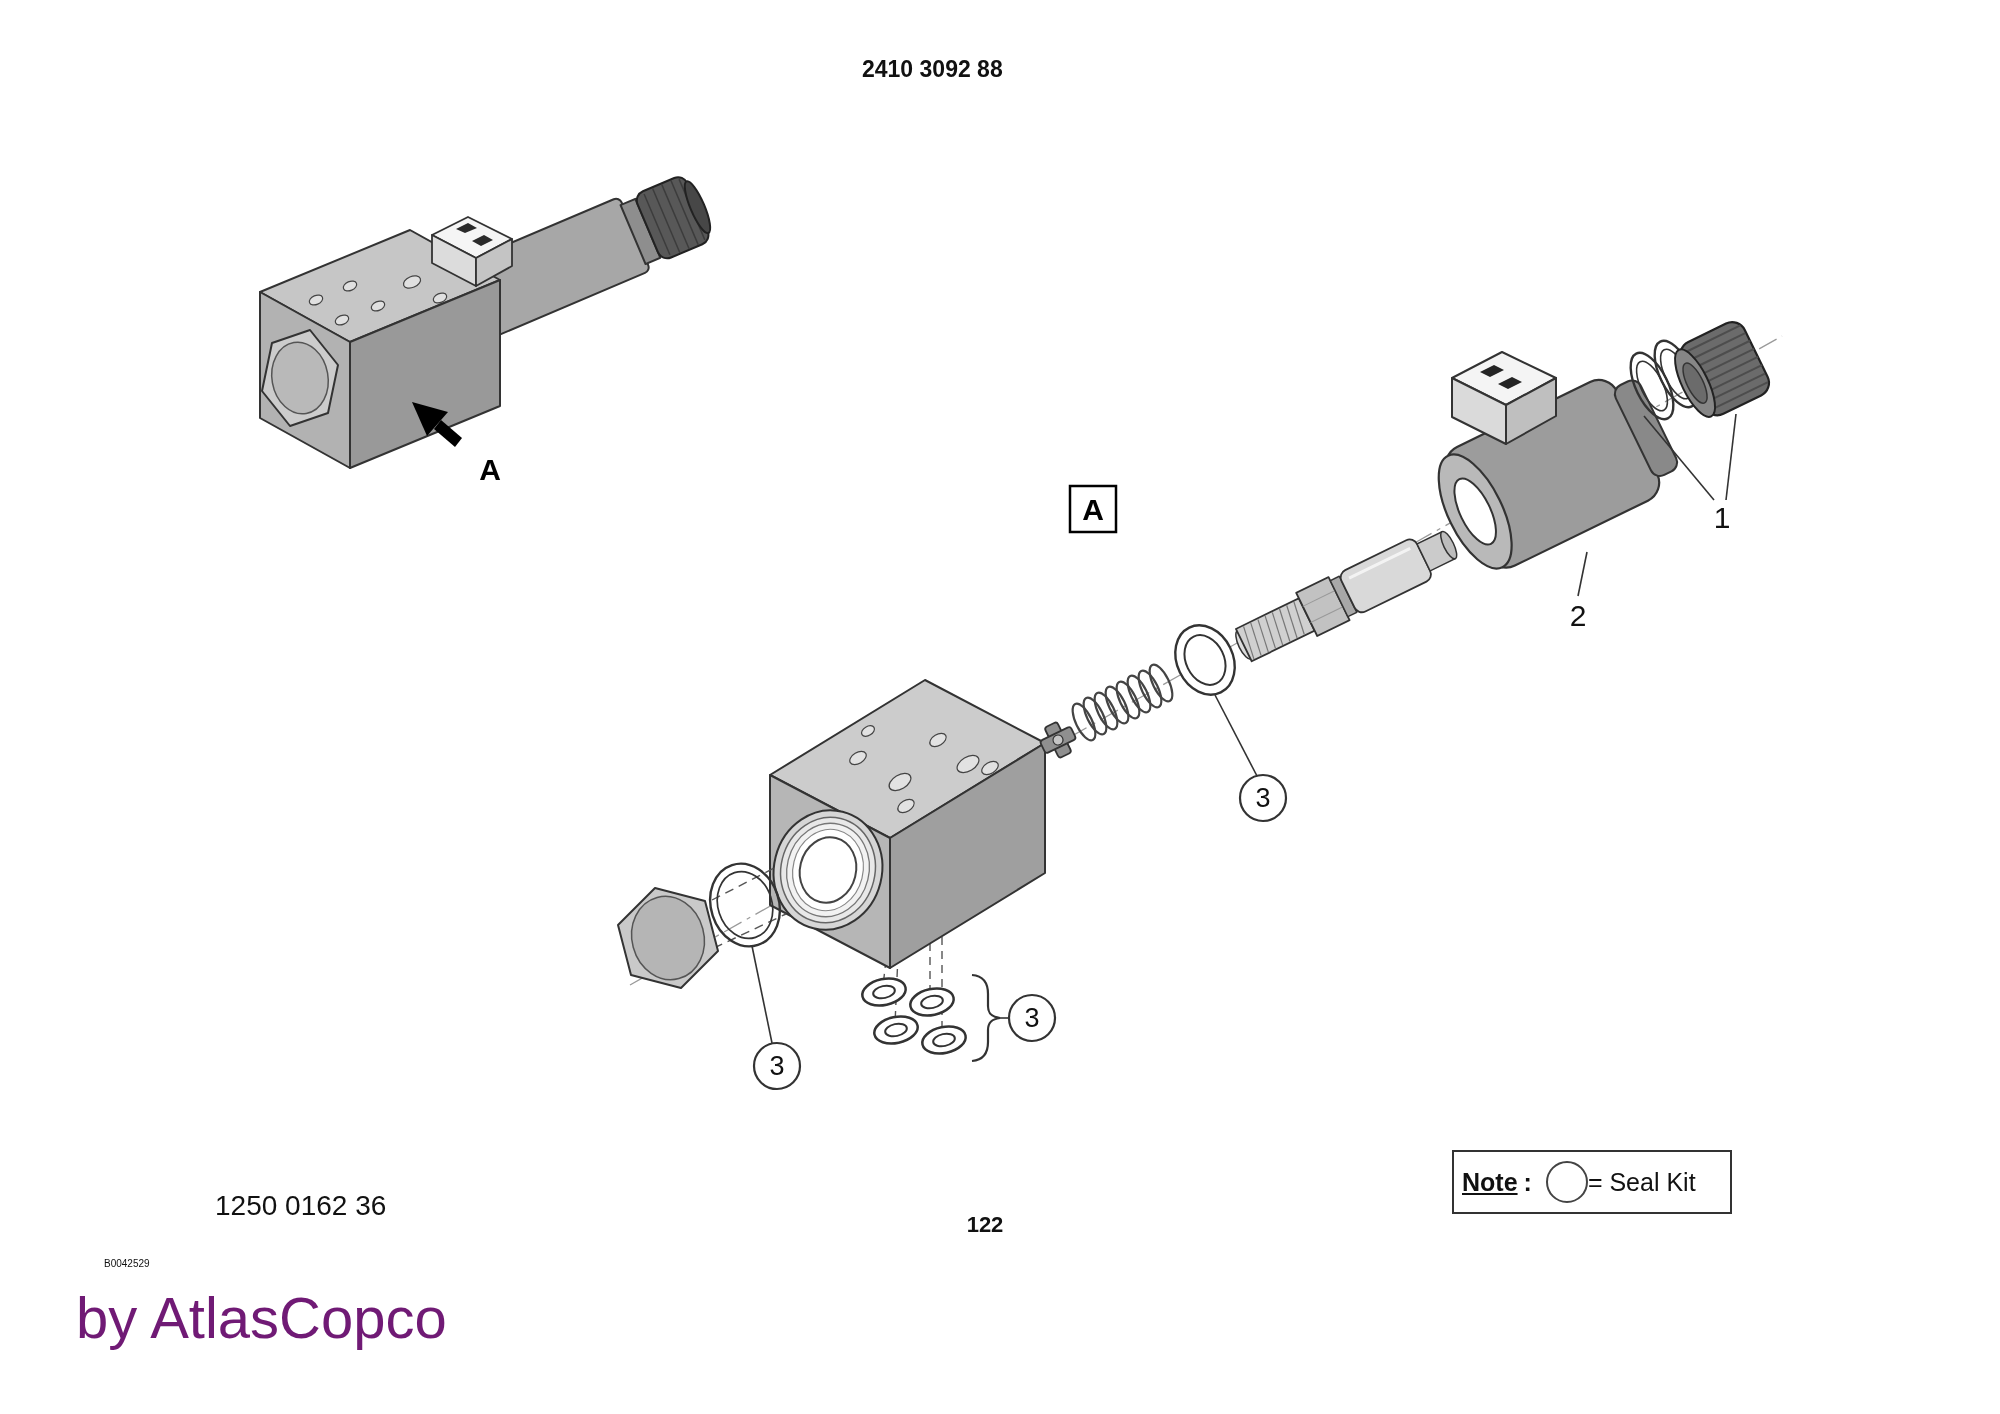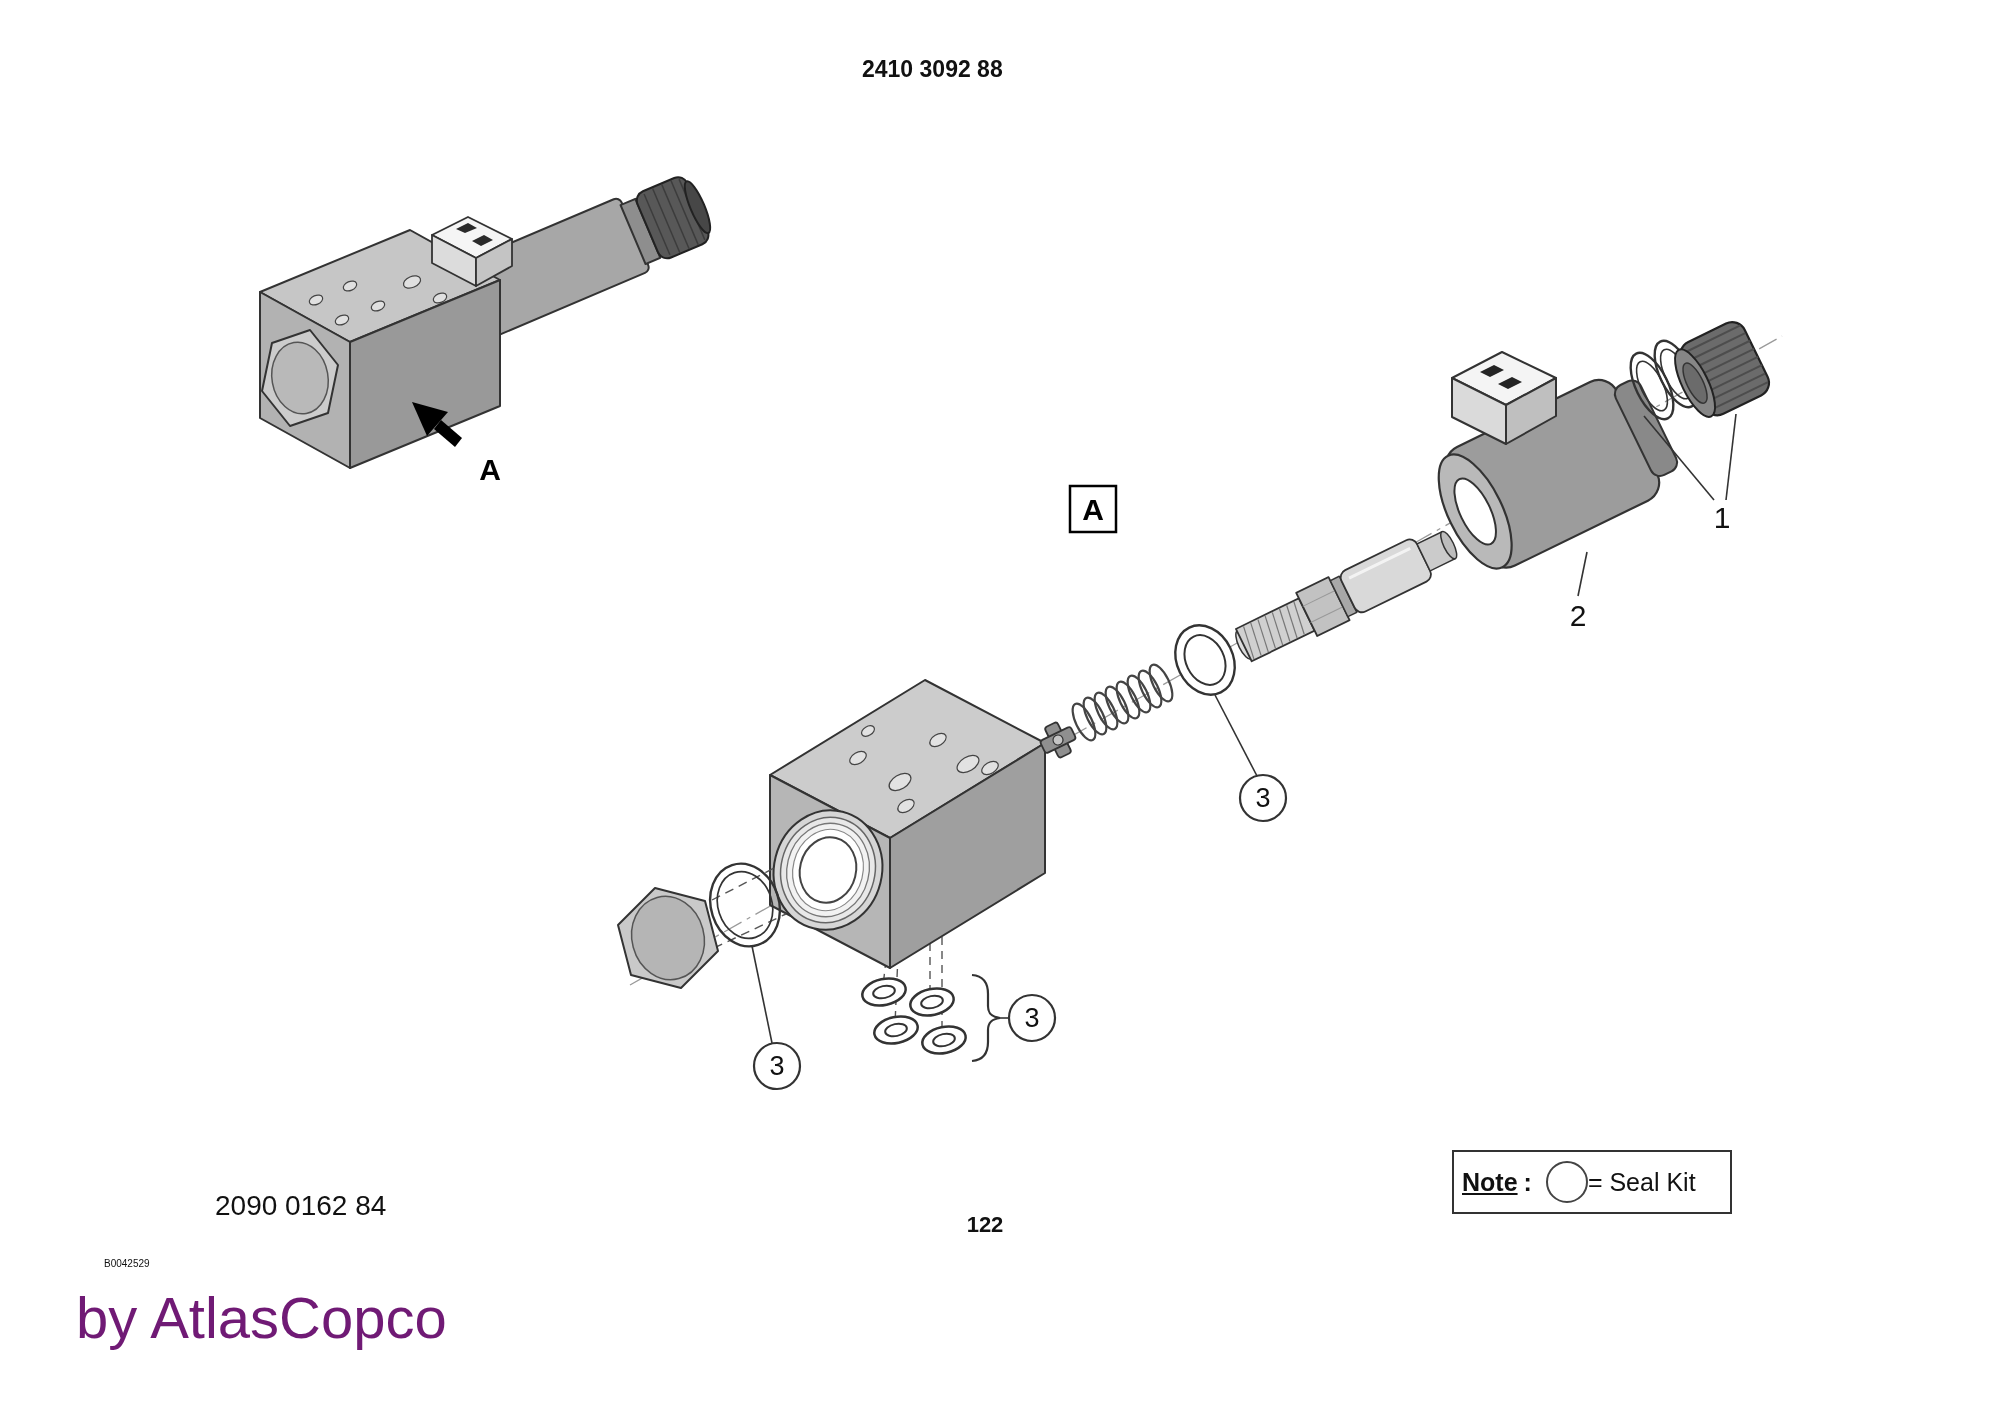--- a/index.html
+++ b/index.html
@@ -269,17 +269,17 @@
     </g>
   </svg>
 
   <div class="note-box">
     <span class="note-label">Note</span>
     <span class="note-sep">:</span>
     <span class="note-circle"></span>
     <span class="note-text">= Seal Kit</span>
   </div>
 
-  <div class="drawing-number">2090 0162 84</div>
+  <div class="drawing-number">1250 0162 36</div>
   <div class="doc-code">B0042529</div>
   <div class="brand">by AtlasCopco</div>
   <div class="page-number">122</div>
 </div>
 
 </body></html>

